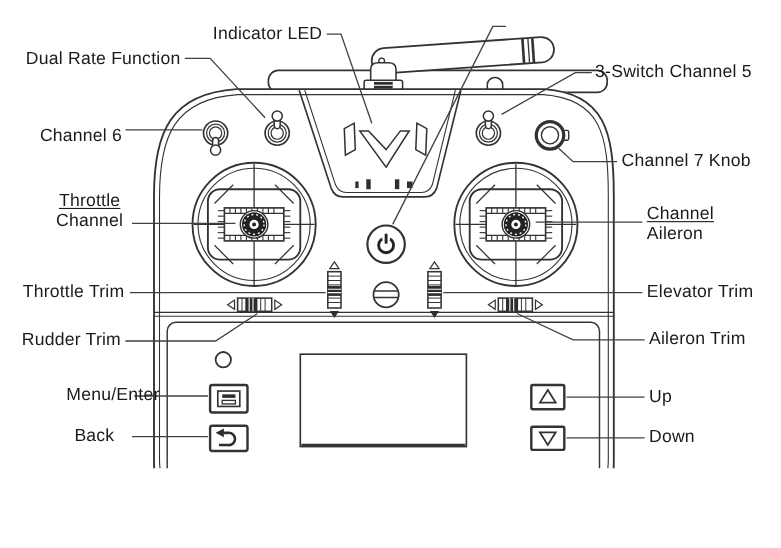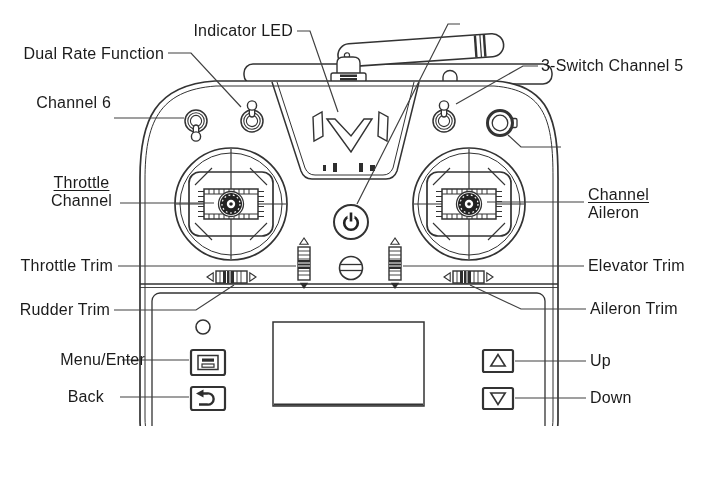--- a/index.html
+++ b/index.html
@@ -253,31 +253,32 @@
     <polyline points="586,309 521,309 470,285"></polyline>
     <polyline points="122,360 189,360"></polyline>
     <polyline points="120,397 189,397"></polyline>
     <polyline points="515,361 586,361"></polyline>
     <polyline points="515,398 586,398"></polyline>
   </g>
 </svg>
 
 <div class="lb c" style="right:417px;top:31px">Indicator LED</div>
 <div class="lb c" style="right:546px;top:54px">Dual Rate Function</div>
-<div class="lb c" style="right:599px;top:103px">Channel 6</div>
+<div class="lb c" style="right:599px;top:124px">Channel 6</div>
 <div class="lb two" style="right:598px;top:174px">
   <span class="u">Throttle</span>
   <span>Channel</span>
 </div>
 <div class="lb c" style="right:597px;top:266px">Throttle Trim</div>
 <div class="lb c" style="right:600px;top:310px">Rudder Trim</div>
 <div class="lb c" style="right:565px;top:360px">Menu/Enter</div>
 <div class="lb c" style="right:606px;top:397px">Back</div>
 
 <div class="lb c" style="left:541px;top:66px">3-Switch Channel 5</div>
+<div class="lb c" style="left:565px;top:147px">Channel 7 Knob</div>
 <div class="lb two left-align" style="left:588px;top:186px">
   <span class="u">Channel</span>
   <span>Aileron</span>
 </div>
 <div class="lb c" style="left:588px;top:266px">Elevator Trim</div>
 <div class="lb c" style="left:590px;top:309px">Aileron Trim</div>
 <div class="lb c" style="left:590px;top:361px">Up</div>
 <div class="lb c" style="left:590px;top:398px">Down</div>
 
 <div class="badge" style="left:598px;top:447px">MODE 2</div>

